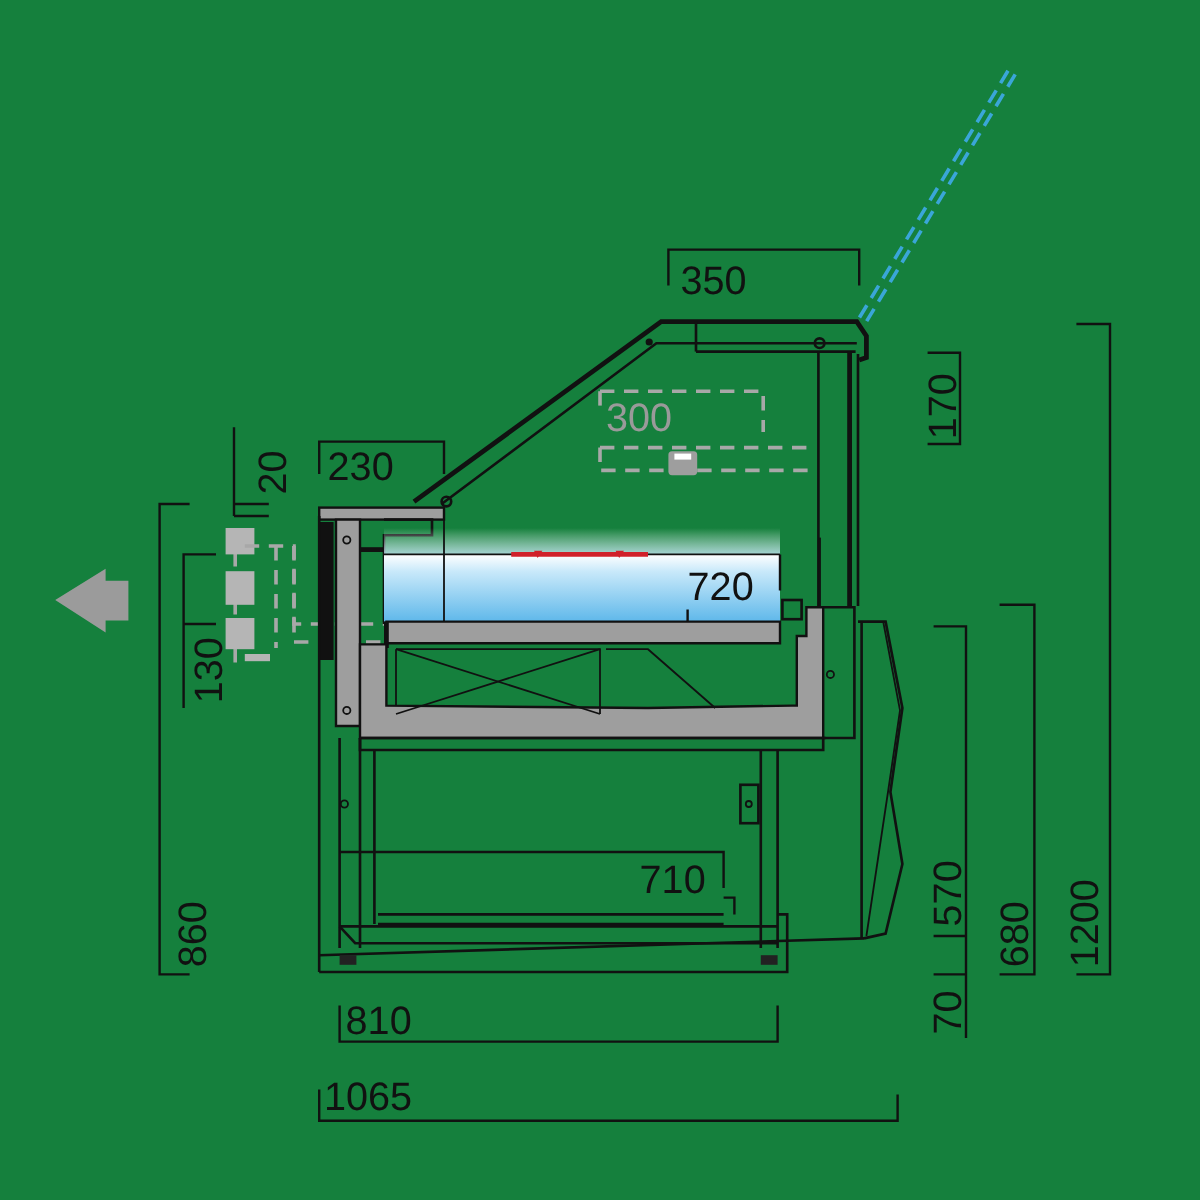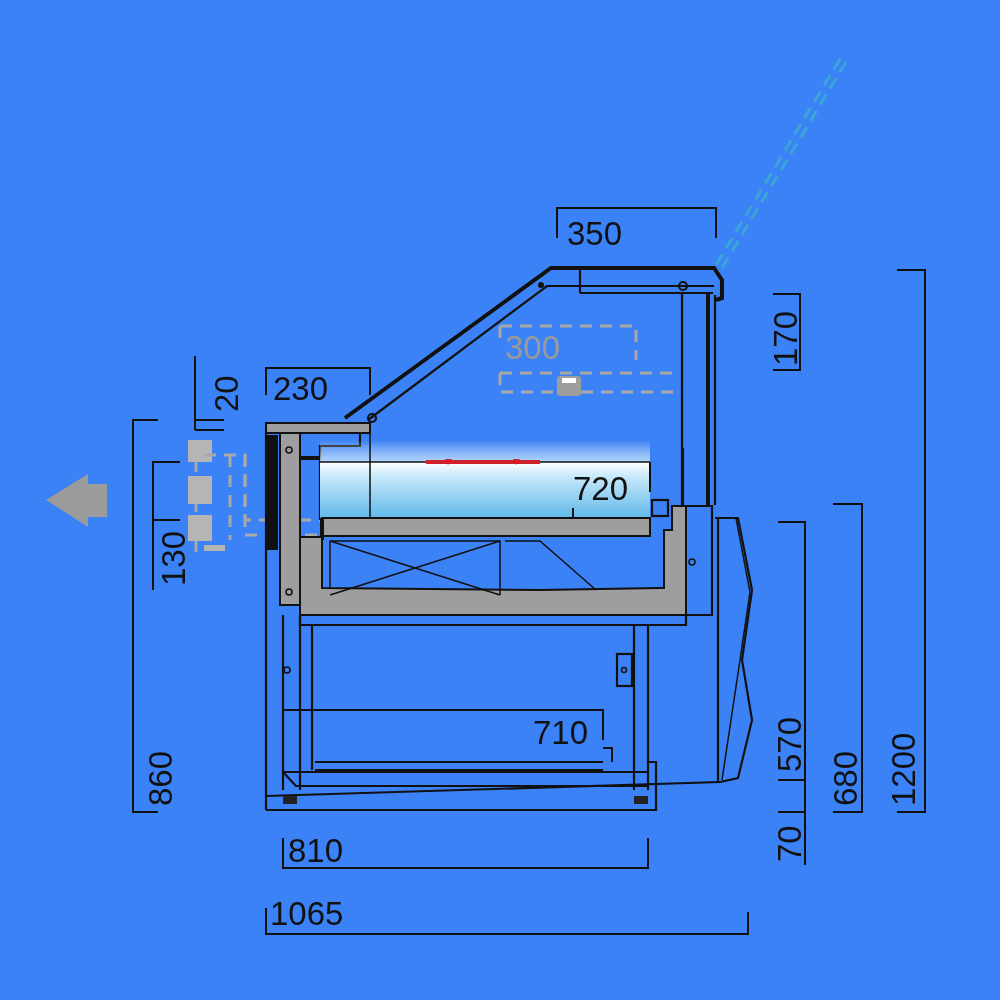--- a/index.html
+++ b/index.html
@@ -1,16 +1,16 @@
 <!DOCTYPE html>
 <html><head>
   <meta charset="utf-8">
   <style>
     html, body { margin: 0; padding: 0; background: #ffffff; }
-    #canvas { position: relative; width: 1000px; height: 1000px; overflow: hidden; background: #3b82f6; }
+    #canvas { position: relative; width: 1000px; height: 1000px; overflow: hidden; background: #15803d; }
     svg { position: absolute; left: 0; top: 0; }
     .dim-text { font-family: "Liberation Sans", sans-serif; font-size: 33px; fill: #111111; }
     .dim-text-ghost { font-family: "Liberation Sans", sans-serif; font-size: 33px; fill: #9a9a9a; }
     .ln { stroke: #111; stroke-width: 2.2; fill: none; }
     .ln-thin { stroke: #111; stroke-width: 1.5; fill: none; }
     .ln-thick { stroke: #111; stroke-width: 4; fill: none; }
     .grey-fill { fill: #9e9e9e; stroke: #111; stroke-width: 2; }
     .ghost { stroke: #a8a8a8; stroke-width: 3; fill: none; stroke-dasharray: 12 8; }
     .dimline { stroke: #111; stroke-width: 2; fill: none; }
   </style>

